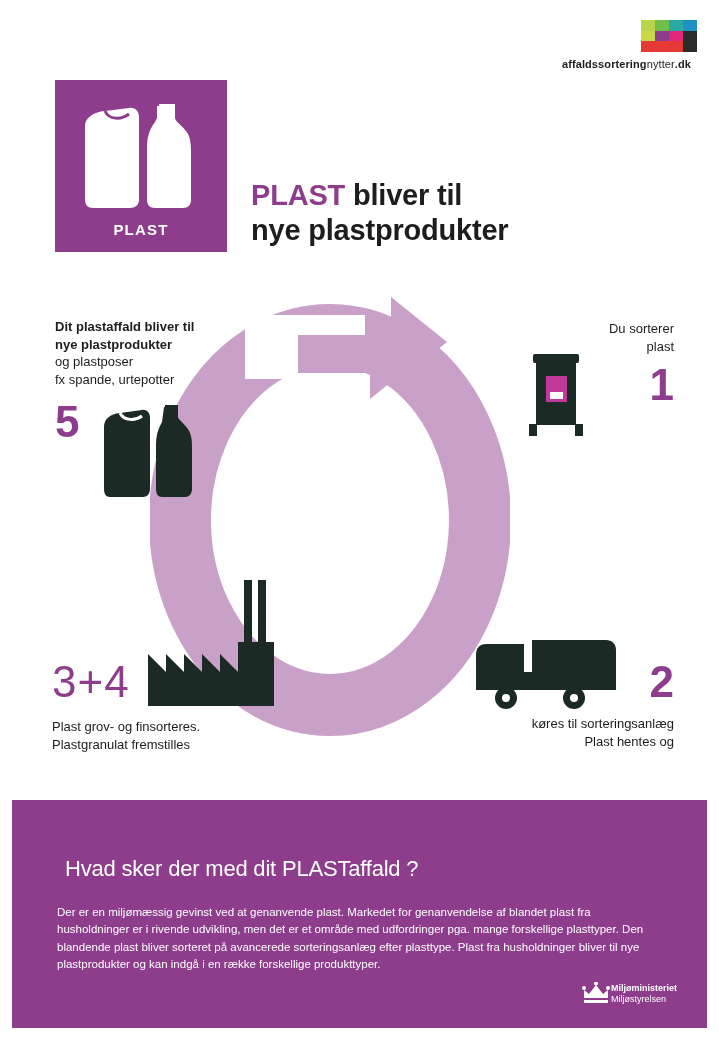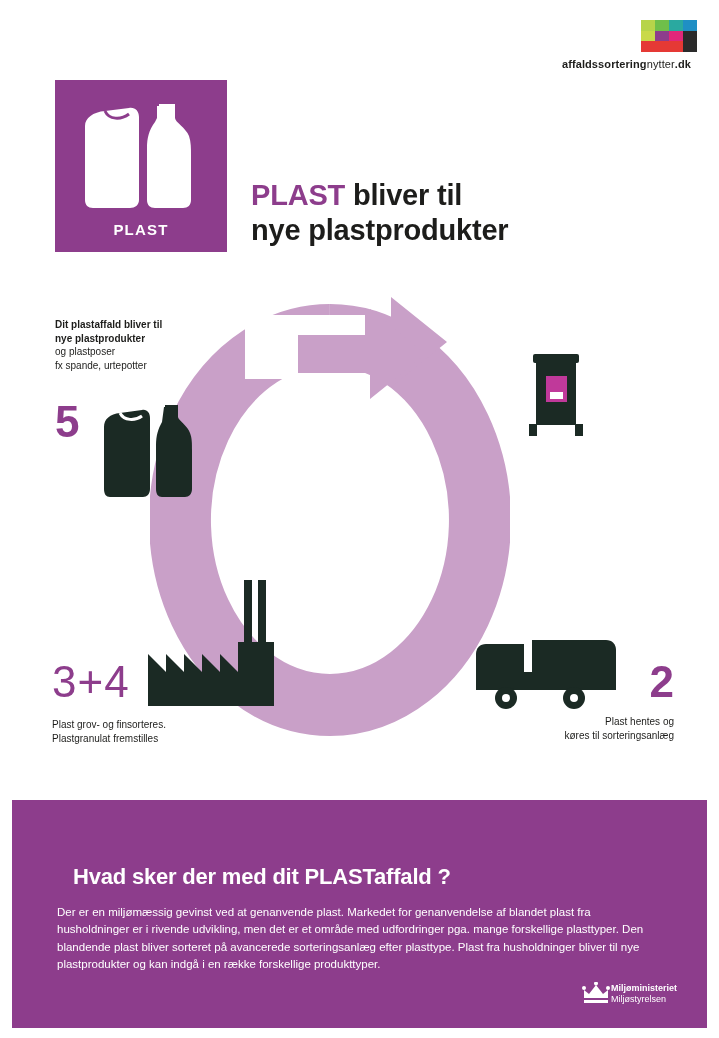--- a/index.html
+++ b/index.html
@@ -98,21 +98,21 @@
   }
 
   
   .num {
     color: #8d3d8c;
     font-weight: bold;
     font-size: 44px;
     line-height: 1;
   }
   .cap {
-    font-size: 10px;
+    font-size: 13px;
     line-height: 1.35;
     color: #1d1d1b;
   }
   .cap.bold { font-weight: bold; }
 
   .step1 {
     position: absolute;
     right: 45px;
     top: 50px;
     text-align: right;
@@ -165,26 +165,26 @@
   .footer {
     position: absolute;
     left: 12px;
     top: 800px;
     width: 695px;
     height: 228px;
     background: #8d3d8c;
     color: #ffffff;
   }
   .footer h2 {
-    margin: 16px;
+    margin: 8px;
     position: absolute;
     left: 45px;
     top: 48px;
     font-size: 22px;
-    font-weight: bold;
+    font-weight: normal;
     letter-spacing: -0.2px;
   }
   .footer p {
     margin: 0;
     position: absolute;
     left: 45px;
     top: 104px;
     width: 600px;
     font-size: 11.5px;
     line-height: 1.5;
@@ -242,34 +242,39 @@
   <div class="cycle">
 
     <svg class="ring-wrap" viewBox="0 0 360 450">
       <path d="M180 40
                A 150 185 0 1 1 179.9 40" fill="none" stroke="#c9a0c8" stroke-width="62"></path>
       <path d="M60 40 L206 40 L206 12 L262 57 L206 102 L206 74 L60 74 Z" fill="#c9a0c8" transform="translate(35,-10)"></path>
       <rect x="95" y="20" width="120" height="64" fill="#ffffff"></rect>
       <path d="M160 22 L232 22 L232 -4 L288 41 L232 86 L232 60 L160 60 Z" fill="#c9a0c8" transform="translate(-12,18)"></path>
     </svg>
 
+    <div class="step1">
+      <div class="cap">Du sorterer</div>
+      <div class="cap">plast</div>
+      <div class="num">1</div>
+    </div>
 
     <svg style="position:absolute; left:527px; top:84px;" width="58" height="82" viewBox="0 0 58 82">
       <rect x="6" y="0" width="46" height="9" rx="2" fill="#1b2a24"></rect>
       <rect x="9" y="9" width="40" height="62" fill="#1b2a24"></rect>
       <rect x="19" y="22" width="21" height="26" fill="#c0399a"></rect>
       <rect x="23" y="38" width="13" height="7" fill="#ffffff"></rect>
       <rect x="2" y="70" width="8" height="12" fill="#1b2a24"></rect>
       <rect x="48" y="70" width="8" height="12" fill="#1b2a24"></rect>
     </svg>
 
     <div class="step2-num num">2</div>
     <div class="step2-text">
+      <div class="cap">køres til sorteringsanlæg</div>
       <div class="cap">Plast hentes og</div>
-      <div class="cap">køres til sorteringsanlæg</div>
     </div>
 
     <svg style="position:absolute; left:470px; top:368px;" width="148" height="72" viewBox="0 0 148 72">
       <path d="M6 16 C6 10 10 6 16 6 L54 6 L54 52 L6 52 Z" fill="#1b2a24"></path>
       <path d="M62 2 L136 2 C142 2 146 6 146 12 L146 52 L62 52 Z" fill="#1b2a24"></path>
       <rect x="54" y="34" width="10" height="18" fill="#1b2a24"></rect>
       <circle cx="36" cy="60" r="11" fill="#1b2a24"></circle>
       <circle cx="36" cy="60" r="4" fill="#ffffff"></circle>
       <circle cx="104" cy="60" r="11" fill="#1b2a24"></circle>
       <circle cx="104" cy="60" r="4" fill="#ffffff"></circle>

